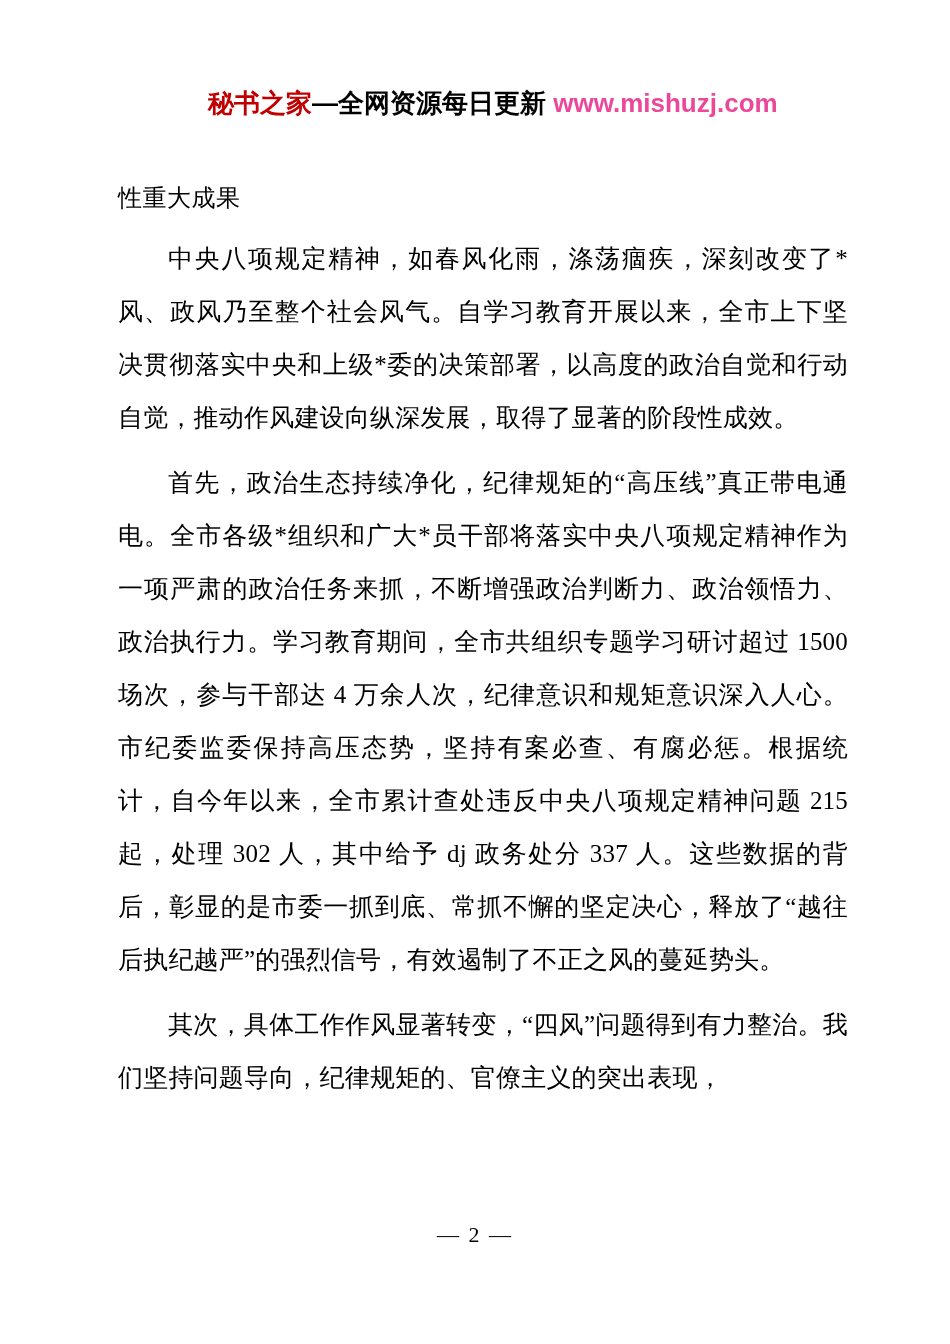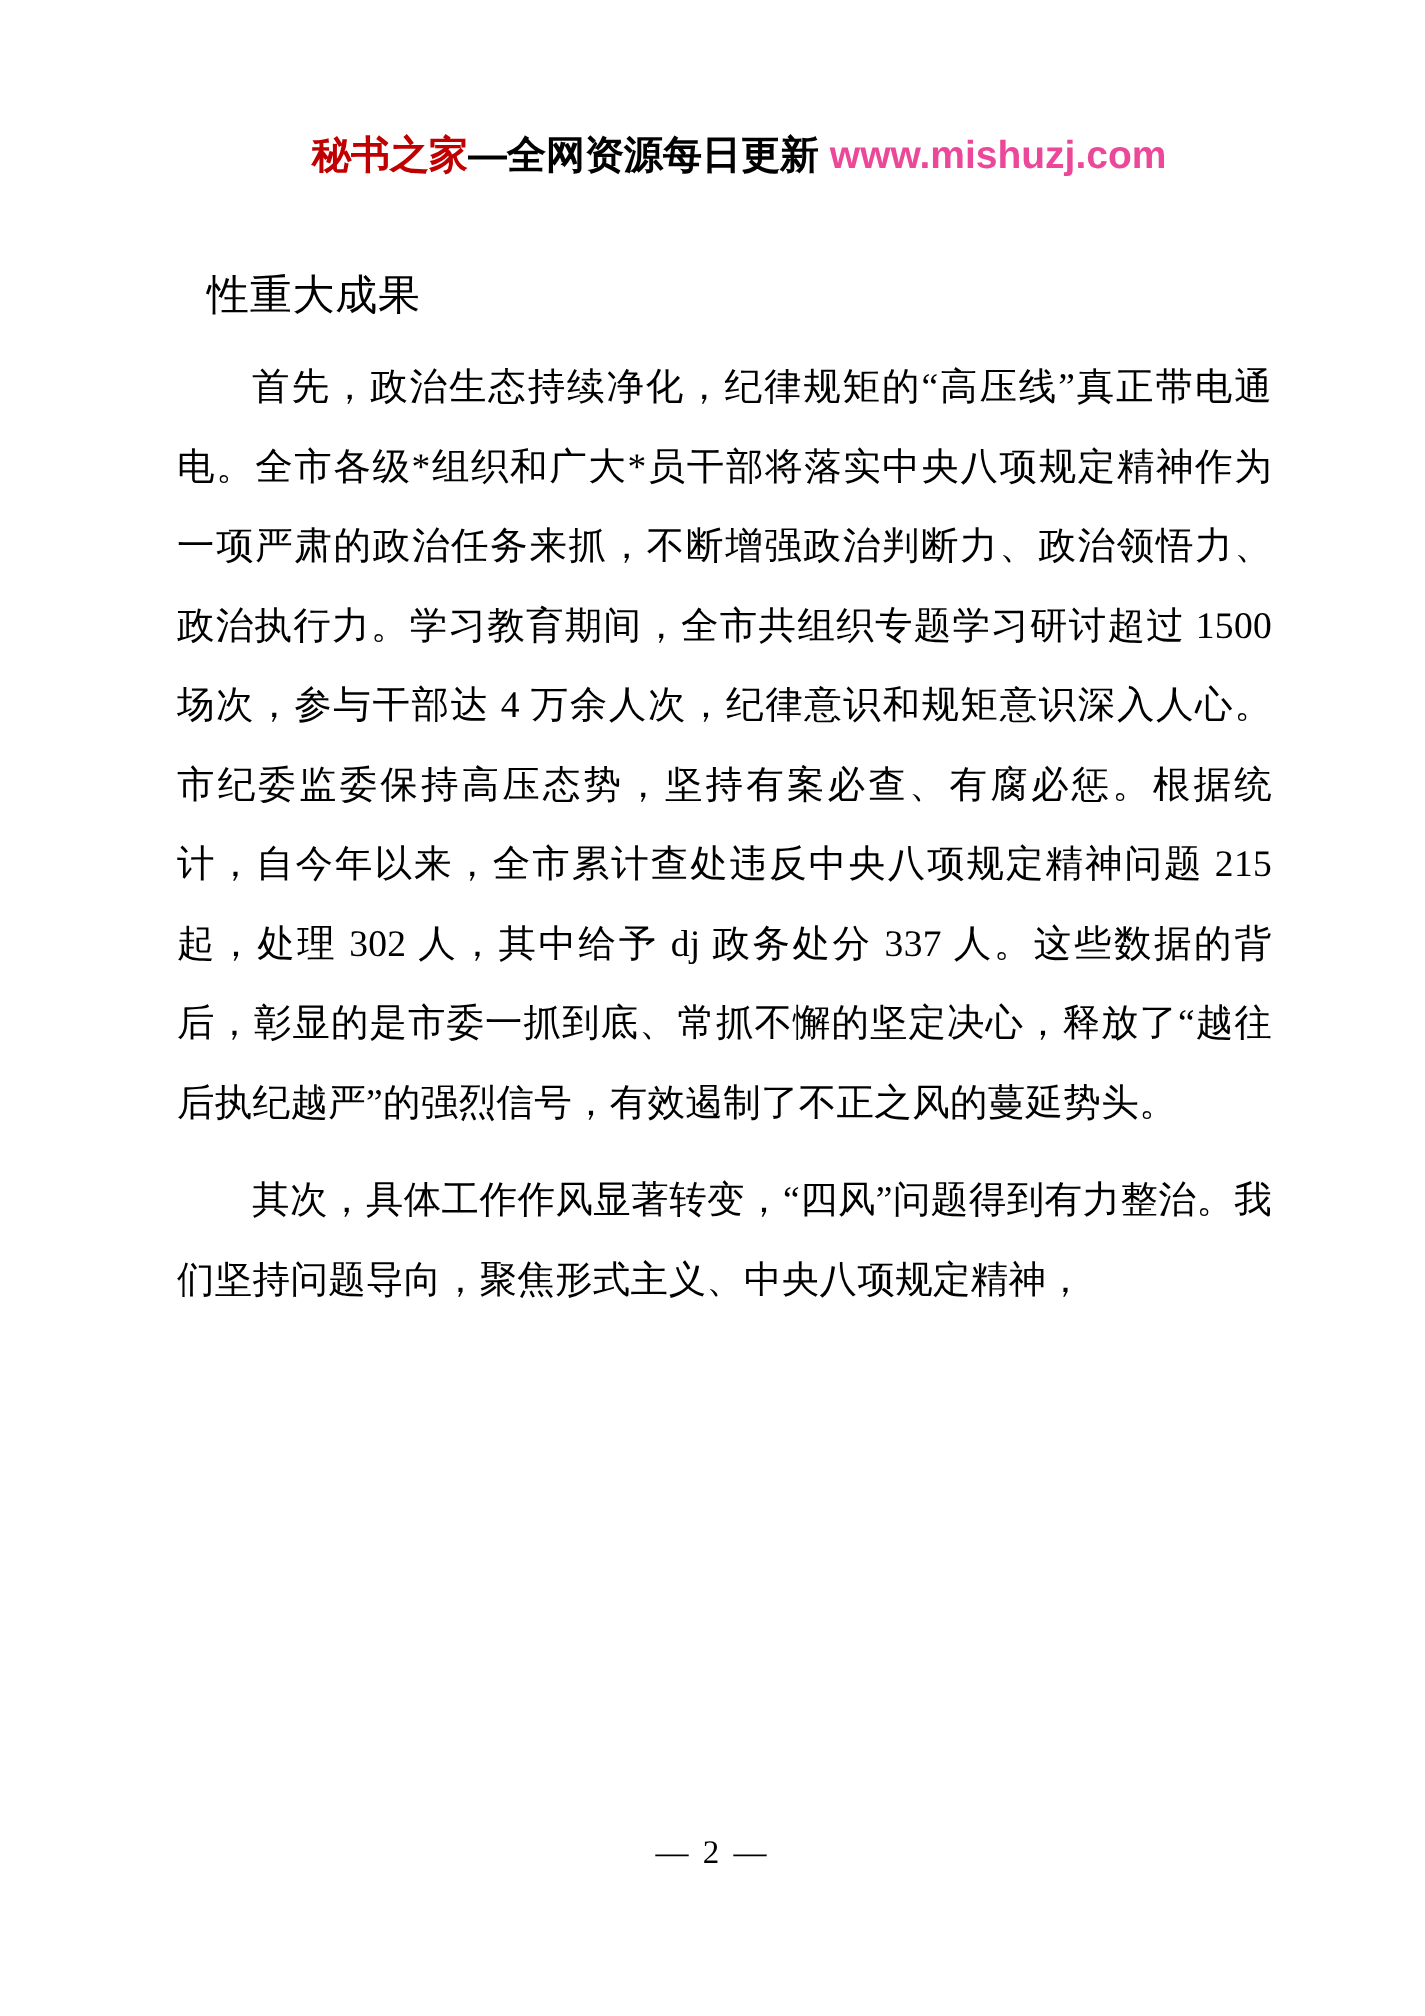--- a/index.html
+++ b/index.html
@@ -43,25 +43,24 @@
   .header .url {
     color: #ec4899;
   }
   .content {
     position: absolute;
     top: 178px;
     left: 118px;
     width: 730px;
   }
   .line-title {
-    font-size: 28px;
+    font-size: 24px;
     line-height: 40px;
     letter-spacing: 0.5px;
     margin-bottom: 14px;
-    margin-left: 20px;
   }
   p.para {
     margin: 0 0 12px 0;
     font-size: 25px;
     line-height: 53px;
     text-align: justify;
     text-justify: inter-ideograph;
     text-indent: 2em;
     letter-spacing: 0.2px;
   }
@@ -80,19 +79,20 @@
 <body>
 
 <div class="page">
 
   <div class="header">
     <span class="brand">秘书之家</span><span class="tagline">—全网资源每日更新 </span><span class="url">www.mishuzj.com</span>
   </div>
 
   <div class="content">
     <div class="line-title">性重大成果</div>
+    <p class="para">中央八项规定精神，如春风化雨，涤荡痼疾，深刻改变了*风、政风乃至整个社会风气。自学习教育开展以来，全市上下坚决贯彻落实中央和上级*委的决策部署，以高度的政治自觉和行动自觉，推动作风建设向纵深发展，取得了显著的阶段性成效。</p>
     <p class="para">首先，政治生态持续净化，纪律规矩的“高压线”真正带电通电。全市各级*组织和广大*员干部将落实中央八项规定精神作为一项严肃的政治任务来抓，不断增强政治判断力、政治领悟力、政治执行力。学习教育期间，全市共组织专题学习研讨超过 1500 场次，参与干部达 4 万余人次，纪律意识和规矩意识深入人心。市纪委监委保持高压态势，坚持有案必查、有腐必惩。根据统计，自今年以来，全市累计查处违反中央八项规定精神问题 215 起，处理 302 人，其中给予 dj 政务处分 337 人。这些数据的背后，彰显的是市委一抓到底、常抓不懈的坚定决心，释放了“越往后执纪越严”的强烈信号，有效遏制了不正之风的蔓延势头。</p>
-    <p class="para">其次，具体工作作风显著转变，“四风”问题得到有力整治。我们坚持问题导向，聚焦形式主义、中央八项规定精神，</p>
+    <p class="para">其次，具体工作作风显著转变，“四风”问题得到有力整治。我们坚持问题导向，纪律规矩的、官僚主义的突出表现，</p>
   </div>
 
   <div class="footer">— 2 —</div>
 
 </div>
 
 </body></html>

